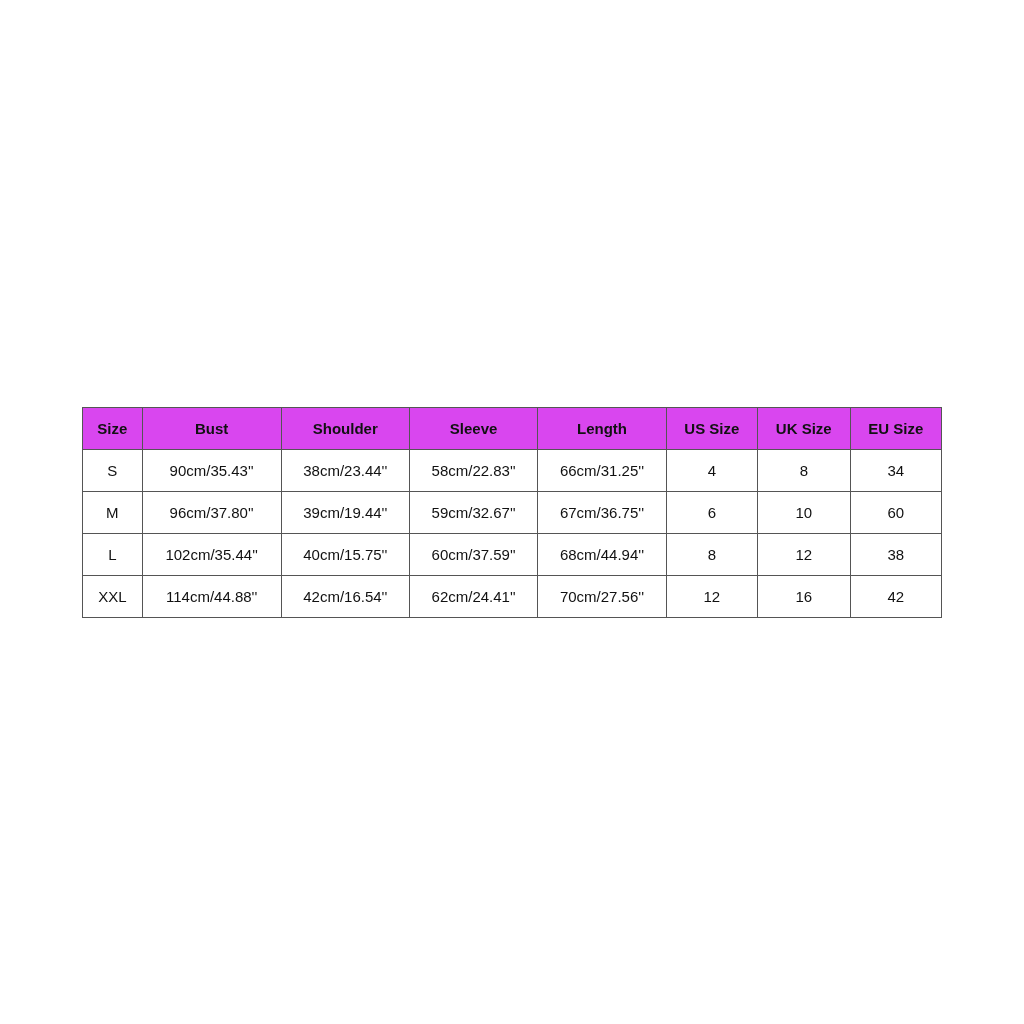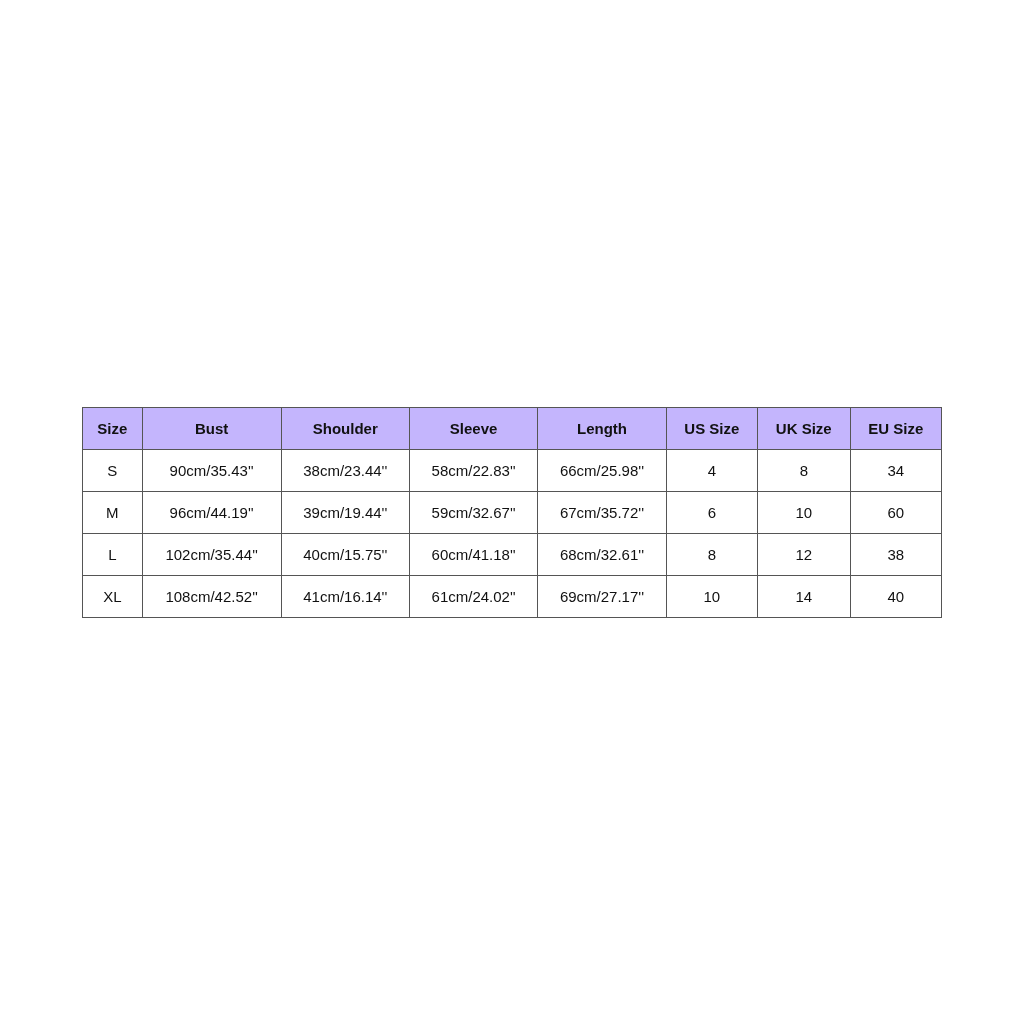--- a/index.html
+++ b/index.html
@@ -31,21 +31,21 @@
     th, td {
       border: 1.5px solid #555;
       padding: 12px 8px;
       text-align: center;
       font-size: 15px;
       color: #111;
     }
 
     th {
       font-weight: bold;
-      background: #c4b5fd;
+      background: #d946ef;
     }
 
     td {
       font-weight: normal;
     }
   </style>
 </head>
 <body>
 
 <div class="table-container">
@@ -61,50 +61,50 @@
         <th>UK Size</th>
         <th>EU Size</th>
       </tr>
     </thead>
     <tbody id="table-body">
     <tr>
           <td>S</td>
           <td>90cm/35.43''</td>
           <td>38cm/23.44''</td>
           <td>58cm/22.83''</td>
-          <td>66cm/25.98''</td>
+          <td>66cm/31.25''</td>
           <td>4</td>
           <td>8</td>
           <td>34</td>
         </tr>
         <tr>
           <td>M</td>
-          <td>96cm/44.19''</td>
+          <td>96cm/37.80''</td>
           <td>39cm/19.44''</td>
           <td>59cm/32.67''</td>
-          <td>67cm/35.72''</td>
+          <td>67cm/36.75''</td>
           <td>6</td>
           <td>10</td>
           <td>60</td>
         </tr>
         <tr>
           <td>L</td>
           <td>102cm/35.44''</td>
           <td>40cm/15.75''</td>
-          <td>60cm/41.18''</td>
-          <td>68cm/32.61''</td>
+          <td>60cm/37.59''</td>
+          <td>68cm/44.94''</td>
           <td>8</td>
           <td>12</td>
           <td>38</td>
         </tr>
         <tr>
-          <td>XL</td>
-          <td>108cm/42.52''</td>
-          <td>41cm/16.14''</td>
-          <td>61cm/24.02''</td>
-          <td>69cm/27.17''</td>
-          <td>10</td>
-          <td>14</td>
-          <td>40</td>
+          <td>XXL</td>
+          <td>114cm/44.88''</td>
+          <td>42cm/16.54''</td>
+          <td>62cm/24.41''</td>
+          <td>70cm/27.56''</td>
+          <td>12</td>
+          <td>16</td>
+          <td>42</td>
         </tr>
       </tbody>
   </table>
 </div>
 
 </body></html>

